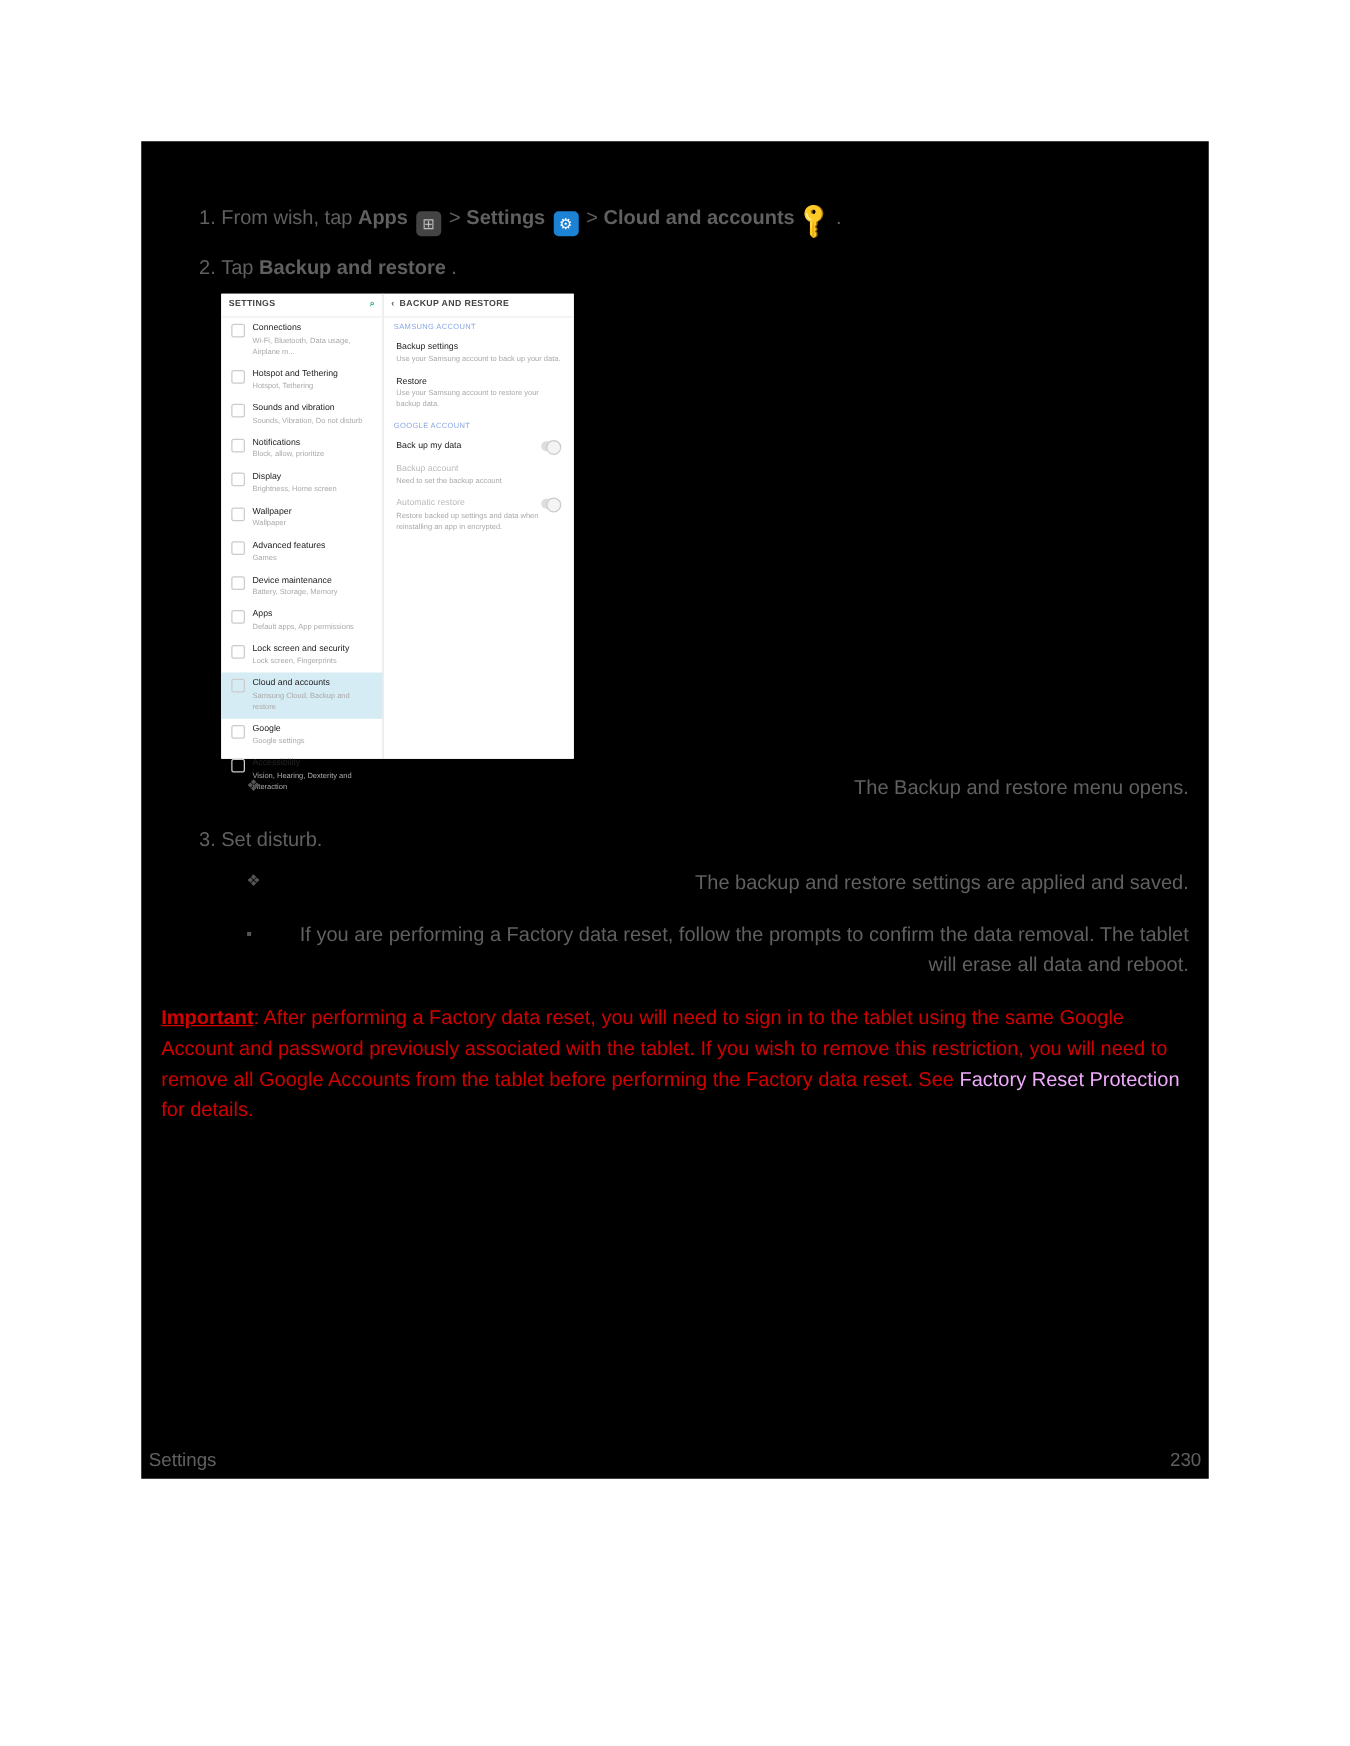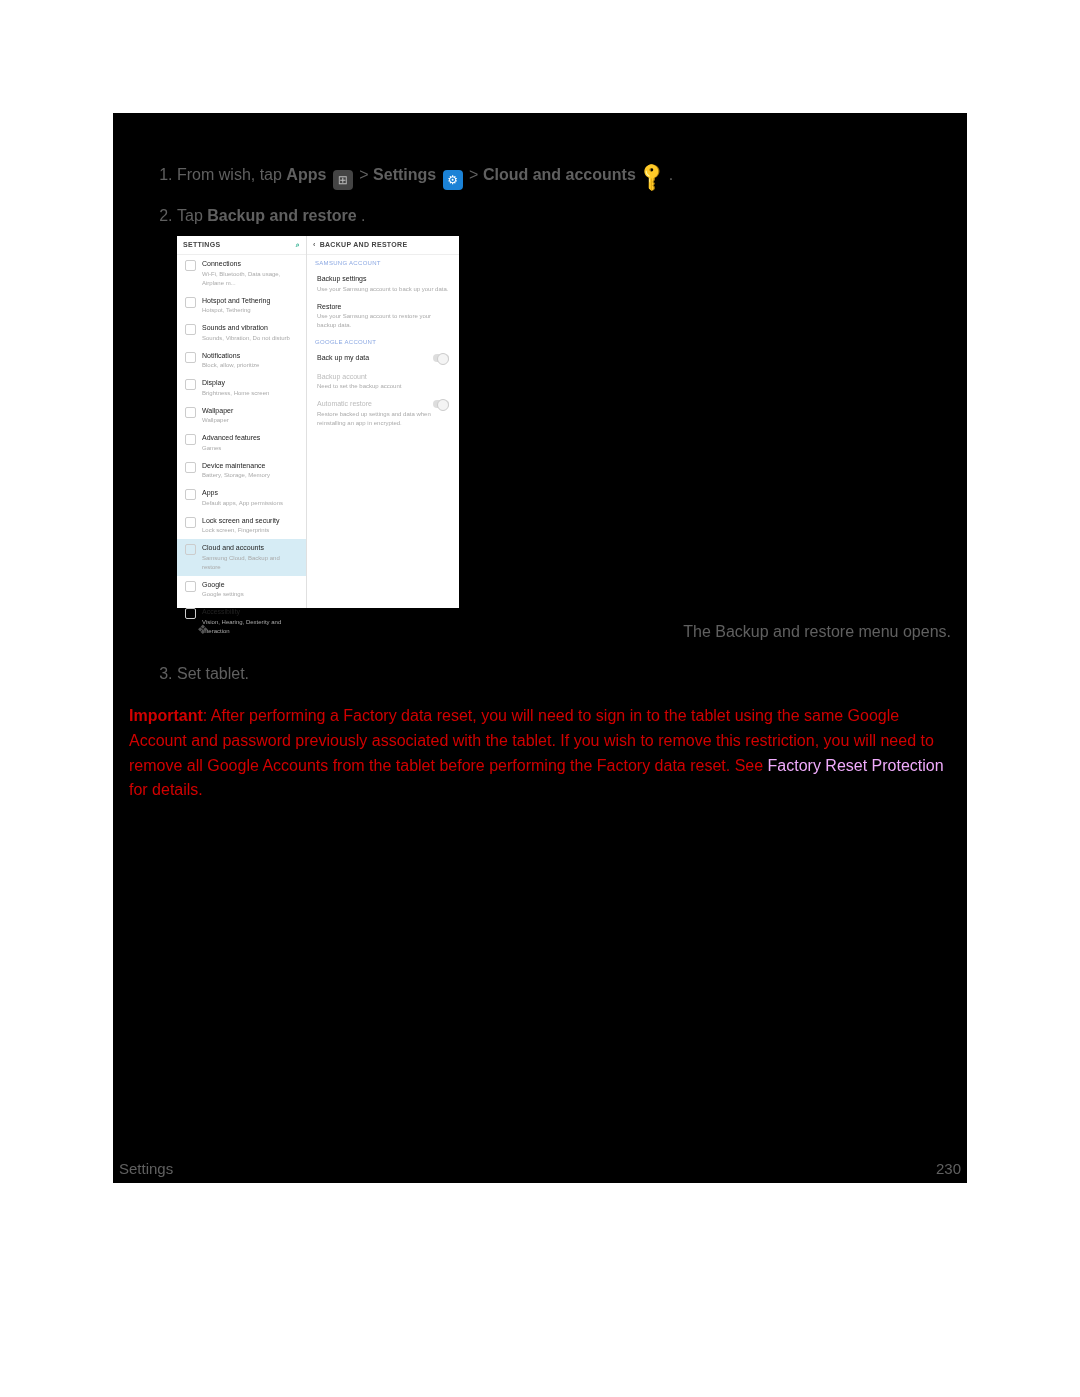--- a/index.html
+++ b/index.html
@@ -69,21 +69,21 @@
     top: 0;
     color: #555;
     font-size: 13px;
   }
   .bullets.square > li::before { content: "▪"; font-size: 13px; }
   .important {
     margin-top: 18px;
     color: #d20000;
     line-height: 1.55;
   }
-  .important .lead { font-weight: 700; }
+  .important .lead { font-weight: 700; text-decoration: underline; }
   a.link { color: #f0abfc; text-decoration: none; }
   .footer {
     position: absolute;
     left: 0; right: 0; bottom: 6px;
     display: flex; justify-content: space-between;
     padding: 0 6px;
     color: #606060;
     font-size: 15px;
   }
 
@@ -294,21 +294,27 @@
             </div>
           </div>
         </div>
 
         <ul class="bullets">
           <li>The Backup and restore menu opens.</li>
         </ul>
       </li>
 
       <li>
-        <span>Set tablet.</span>
+        <span>Set disturb.</span>
+        <ul class="bullets">
+          <li>The backup and restore settings are applied and saved.</li>
+        </ul>
+        <ul class="bullets square">
+          <li>If you are performing a Factory data reset, follow the prompts to confirm the data removal. The tablet will erase all data and reboot.</li>
+        </ul>
       </li>
     </ol>
 
     <div class="important">
       <span class="lead">Important</span><span>: </span><span>After performing a Factory data reset, you will need to sign in to the tablet using the same Google Account and password previously associated with the tablet. If you wish to remove this restriction, you will need to remove all Google Accounts from the tablet before performing the Factory data reset. See </span><a href="#" class="link">Factory Reset Protection</a><span> for details.</span>
     </div>
 
     <div class="footer">
       <span>Settings</span>
       <span>230</span>

